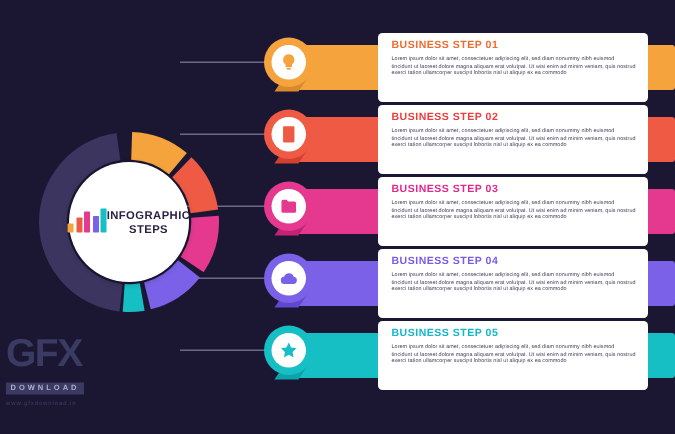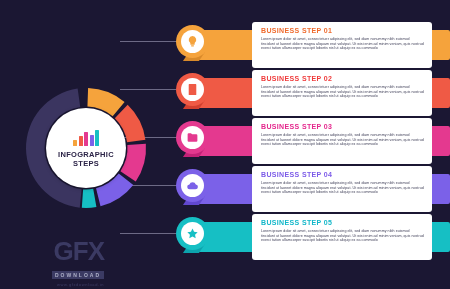--- a/index.html
+++ b/index.html
@@ -10,21 +10,21 @@
     position:relative;
   }
   #canvas{position:absolute;inset:0;width:450px;height:289px;}
 
   
   .donut-wrap{position:absolute;left:24px;top:86px;width:124px;height:124px;}
   .donut-svg{position:absolute;left:0;top:0;}
   .center-circle{
     position:absolute;left:22px;top:22px;width:80px;height:80px;
     background:#ffffff;border-radius:50%;
-    display:flex;flex-direction:column;align-items:center;justify-content:center;
+    display:flex;flex-direction:row;align-items:center;justify-content:center;
     box-shadow:0 1px 4px rgba(0,0,0,.25);
   }
   .bars{display:flex;align-items:flex-end;gap:1.5px;height:17px;margin-bottom:4px;}
   .bars i{display:block;width:4px;border-radius:.5px;}
   .center-title{
     color:#2a2246;font-size:7.5px;font-weight:bold;letter-spacing:.3px;
     line-height:9px;text-align:center;
   }
 
   
@@ -48,21 +48,21 @@
   }
   .card h3{
     margin:0 0 3px 0;font-size:7px;font-weight:bold;letter-spacing:.35px;
   }
   .card p{
     margin:0;font-size:3.6px;line-height:4.6px;color:#3d3d56;
     letter-spacing:.05px;
   }
 
   
-  .wm{position:absolute;left:4px;bottom:2px;width:100px;text-align:right;}
+  .wm{position:absolute;left:4px;bottom:18px;width:100px;}
   .wm-gfx{
     font-size:26px;font-weight:bold;letter-spacing:-1px;
     color:#3b3a63;line-height:24px;font-family:"Liberation Sans",sans-serif;
   }
   .wm-sub{
     background:#3b3a63;color:#aeb0c8;font-size:5px;letter-spacing:2px;
     padding:1px 3px;display:inline-block;margin-top:1px;font-weight:bold;
   }
   .wm-url{color:#3e3d66;font-size:4px;letter-spacing:.6px;margin-top:1px;}
 </style>

